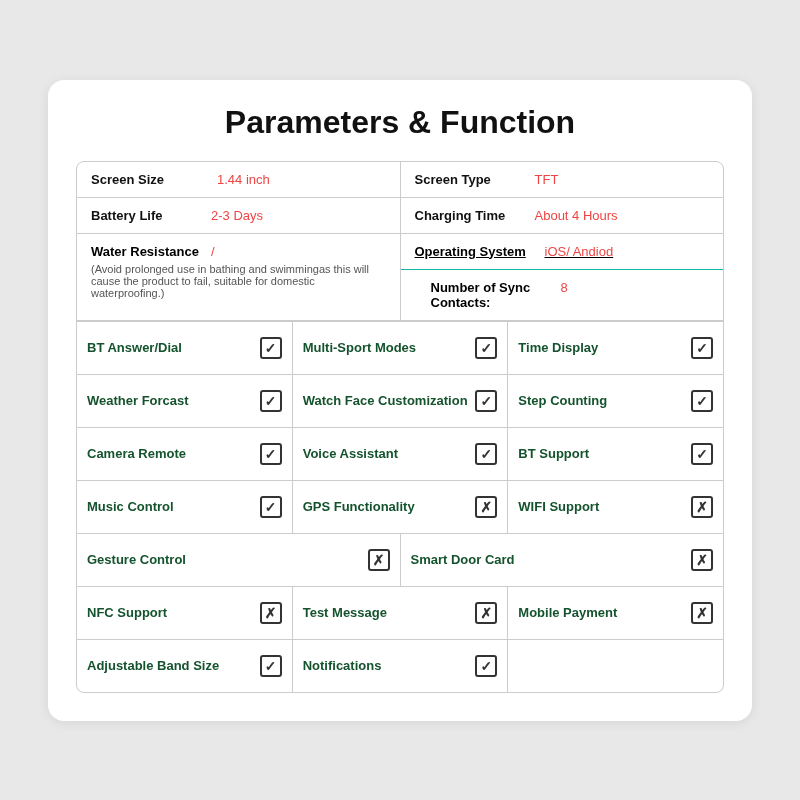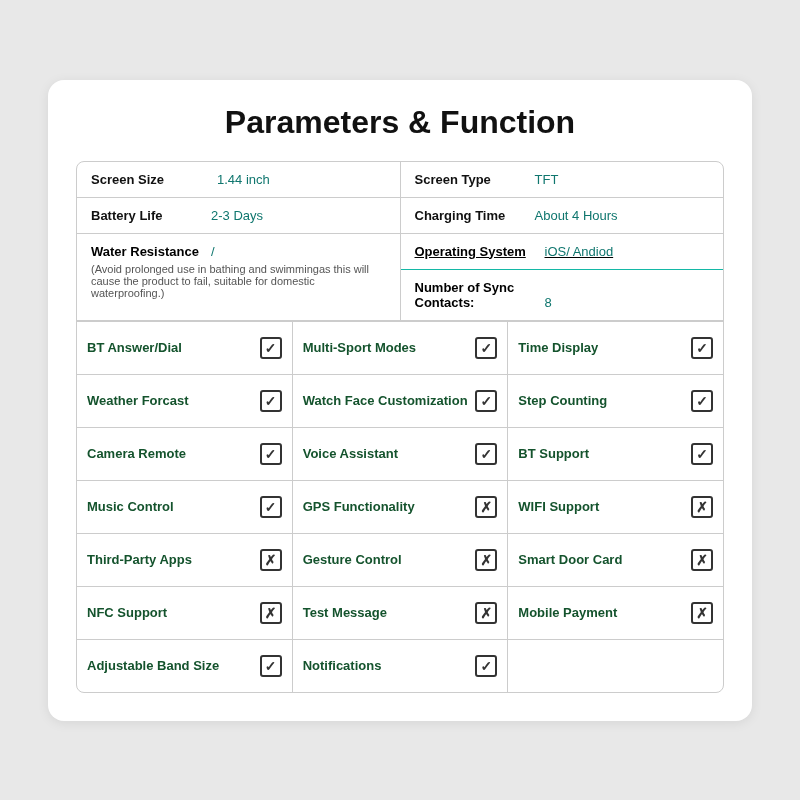--- a/index.html
+++ b/index.html
@@ -51,21 +51,21 @@
       align-items: center;
     }
     .spec-label {
       font-weight: 700;
       width: 120px;
       min-width: 120px;
       flex-shrink: 0;
     }
     .spec-value {
       flex: 1;
-      color: #0f766e;
+      color: #ef4444;
     }
     .spec-row-water {
       display: flex;
       border-bottom: 1px solid #ccc;
     }
     .water-left {
       flex: 1;
       border-right: 1px solid #ccc;
     }
     .water-top {
@@ -81,22 +81,21 @@
       flex: 1;
     }
     .water-right-top {
       display: flex;
       padding: 10px 14px;
       border-bottom: 1px solid #14b8a6;
       text-decoration: underline;
     }
     .water-right-bottom {
       display: flex;
-      padding: 10px 14px;
-      align-items: flex-end;
+      padding: 10px 30px;
     }
     
     .feature-section {
       width: 100%;
     }
     .feature-row {
       display: flex;
       border-bottom: 1px solid #ccc;
       width: 100%;
     }
@@ -247,24 +246,20 @@
             <span class="label">GPS Functionality</span>
             <div class="check-box check-no"></div>
           </div>
           <div class="feature-cell">
             <span class="label">WIFI Support</span>
             <div class="check-box check-no"></div>
           </div>
         </div>
         <div class="feature-row">
           <div class="feature-cell">
-            <span class="label">Third-Party Apps</span>
-            <div class="check-box check-no"></div>
-          </div>
-          <div class="feature-cell">
             <span class="label">Gesture Control</span>
             <div class="check-box check-no"></div>
           </div>
           <div class="feature-cell">
             <span class="label">Smart Door Card</span>
             <div class="check-box check-no"></div>
           </div>
         </div>
         <div class="feature-row">
           <div class="feature-cell">

